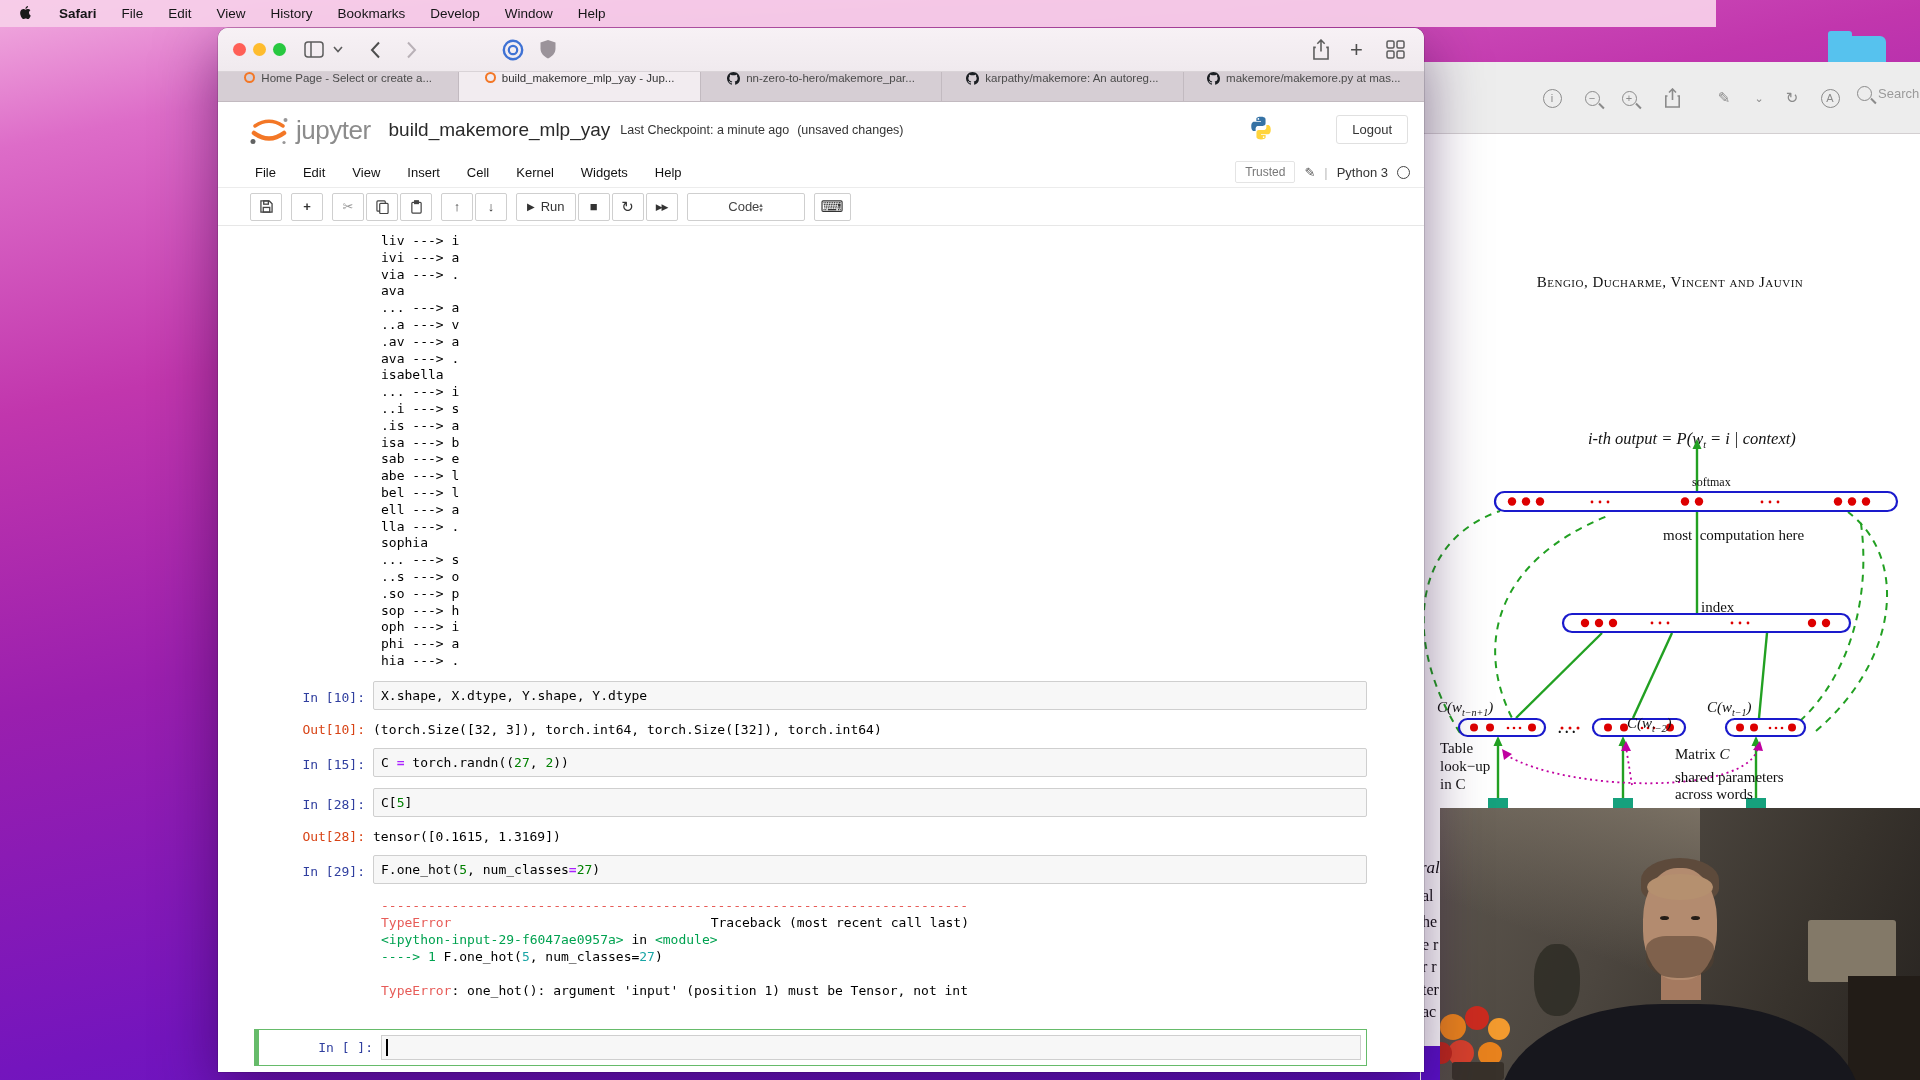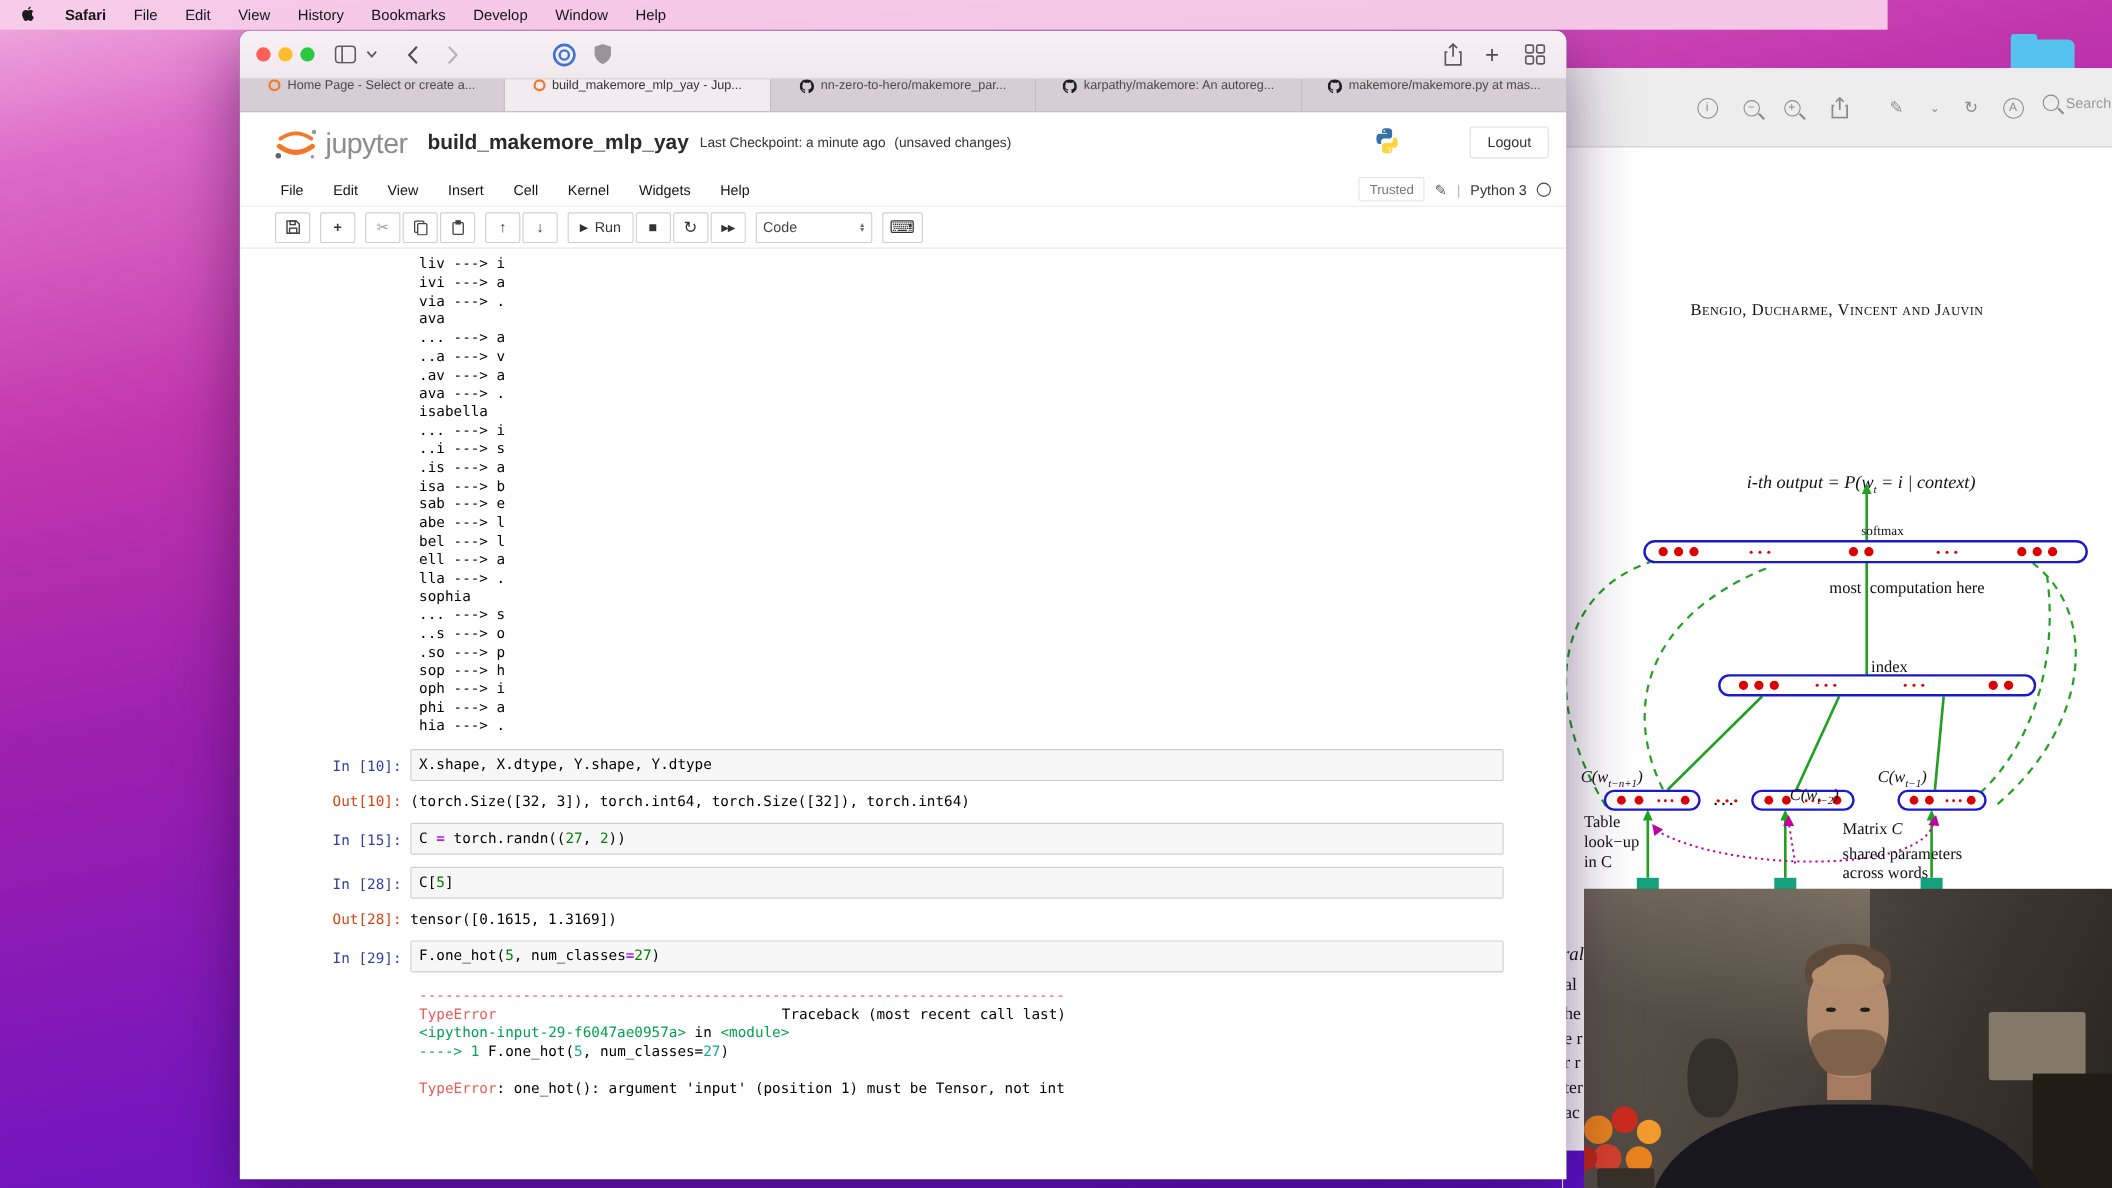--- a/index.html
+++ b/index.html
@@ -89,41 +89,41 @@
     font-size:11.5px; color:#4a4a4a; border-right:1px solid #c2bac0; padding:0 10px; background:#d6ced4; }
   .tab:last-child { border-right:none; }
   .tab.active { background:#f2ecf0; color:#333; }
   .tab .lbl { white-space:nowrap; overflow:hidden; text-overflow:ellipsis; }
   .jicon { width:11px; height:11px; border:2.2px solid #f37726; border-radius:50%; flex:none; }
 
   
   #jupyter { position:absolute; left:0; top:75px; right:0; bottom:0; background:#fff; }
   #jp-header { position:relative; height:54px; display:flex; align-items:center; padding-left:30px; }
   #jp-brand { font-size:26px; color:#8c8c8c; margin-left:6px; letter-spacing:-.5px; }
-  #jp-title { font-size:19px; color:#2a2a2a; margin-left:18px; font-weight:700; }
+  #jp-title { font-size:19px; color:#2a2a2a; margin-left:18px; font-weight:400; }
   #jp-checkpoint { font-size:12.5px; color:#333; margin-left:10px; }
   #jp-unsaved { font-size:12.5px; color:#333; margin-left:8px; }
   #py-logo { position:absolute; right:150px; top:12px; }
   #logout { position:absolute; right:16px; top:12px; padding:6px 15px; font-size:13px; color:#333;
     background:#fff; border:1px solid #e0e0e0; border-radius:3px; }
   #jp-menu { display:flex; align-items:center; height:31px; padding-left:37px; gap:27px;
     font-size:13px; color:#121212; border-bottom:1px solid #ececec; }
   #jp-menu-right { margin-left:auto; display:flex; align-items:center; gap:9px; padding-right:14px; }
   #trusted { font-size:12px; color:#777; border:1px solid #e4e4e4; padding:3px 9px; border-radius:2px; }
   #edit-pencil { color:#555; font-size:13px; }
   .vdiv { color:#bbb; }
   #kernel-name { font-size:13px; color:#333; }
   #kernel-dot { width:13px; height:13px; border:1.5px solid #444; border-radius:50%; display:inline-block; }
   #jp-toolbar { display:flex; align-items:center; height:38px; padding-left:32px; border-bottom:1px solid #e7e7e7; }
   .tbtn { display:inline-flex; align-items:center; justify-content:center; min-width:32px; height:28px;
     background:#fff; border:1px solid #cfcfcf; border-radius:2px; color:#333; font-size:13px;
     margin-right:2px; padding:0 6px; }
   .tgap { width:7px; }
   .dim { color:#9a9a9a; }
-  #cell-type { width:106px; justify-content:space-between; color:#444; }
+  #cell-type { width:118px; justify-content:center; color:#444; }
   .updown { display:flex; flex-direction:column; font-size:7px; line-height:5px; color:#666; }
 
   
   #nb { position:absolute; left:0; top:124px; right:0; bottom:0; overflow:hidden; padding-top:4px; }
   .mono { font-family:"DejaVu Sans Mono",monospace; font-size:13px; }
   #stdout { margin:2px 0 8px 163px; line-height:16.8px; color:#000; white-space:pre; }
   .cellrow { display:flex; padding-right:57px; margin-left:33px; }
   .prompt { width:122px; flex:none; text-align:right; padding:9px 8px 0 0; color:#303f9f; }
   .oprompt { color:#d84315; }
   .codebox { flex:1; background:#f7f7f7; border:1px solid #cfcfcf; border-radius:2px; padding:6px 7px; color:#000; }
@@ -602,17 +602,23 @@
           <div class="tbflex">
               <span class="red">TypeError</span>
               <span>Traceback (most recent call last)</span>
             </div>
           <div><span class="grn">&lt;ipython-input-29-f6047ae0957a&gt;</span><span> in </span><span class="grn">&lt;module&gt;</span></div>
           <div><span class="grn">----&gt; 1</span><span> F.one_hot(</span><span class="cyn">5</span><span>, num_classes=</span><span class="cyn">27</span><span>)</span></div>
           <div>&nbsp;</div>
           <div><span class="red">TypeError</span><span>: one_hot(): argument 'input' (position 1) must be Tensor, not int</span></div>
         </div>
 
+        <div id="empty-cell">
+          <div class="prompt mono">In [ ]:</div>
+          <div id="empty-input" class="mono">
+            <span id="cursor"></span>
+          </div>
+        </div>
       </div>
     </div>
   </div>
 
 </div>
 
 </body></html>

